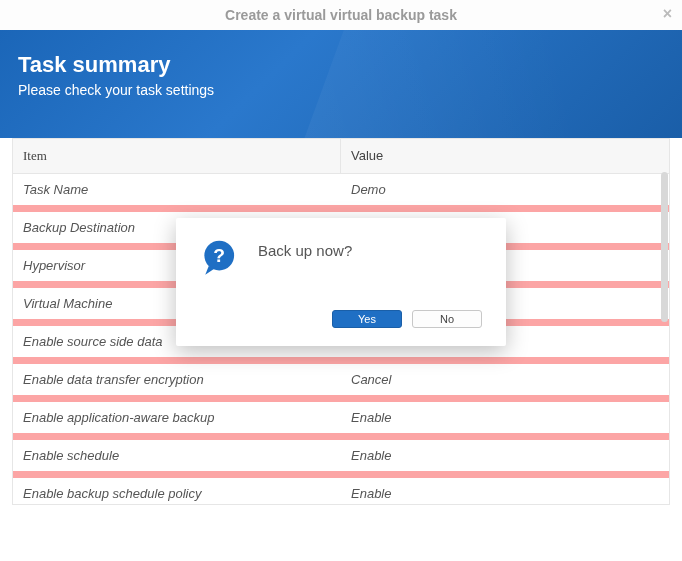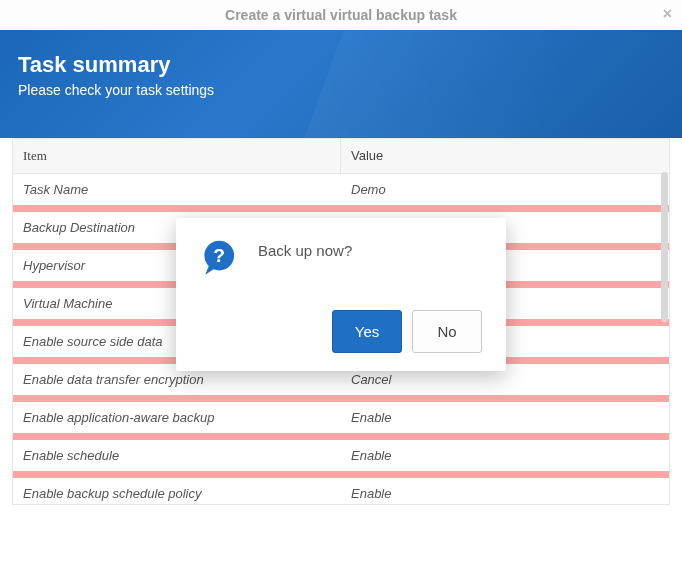--- a/index.html
+++ b/index.html
@@ -101,26 +101,26 @@
       border-radius: 4px;
     }
     .footer {
       display: flex;
       padding: 12px 14px;
       gap: 8px;
     }
     .footer .spacer { flex: 1; }
     .btn {
       min-width: 72px;
-      padding: 12px 14px;
+      padding: 2px 14px;
       border: 1px solid #c8c8c8;
       background: #fdfdfd;
       color: #444;
       border-radius: 3px;
-      font-size: 15px;
+      font-size: 11px;
       cursor: pointer;
       text-align: center;
     }
     .btn-primary {
       background: #1f6fc4;
       border-color: #1a5fa8;
       color: #fff;
     }
     
     .modal {

